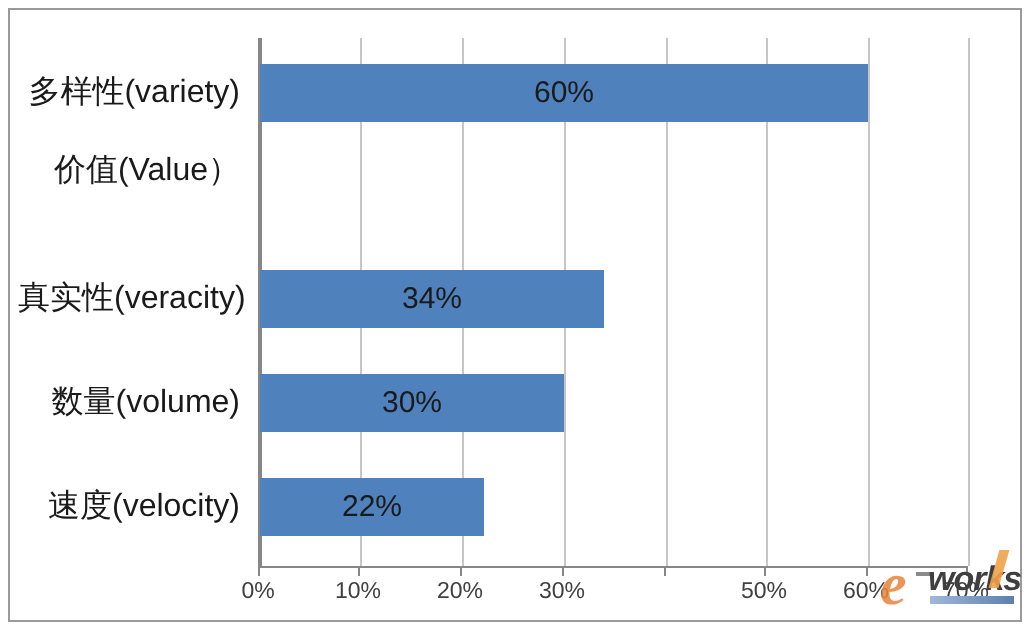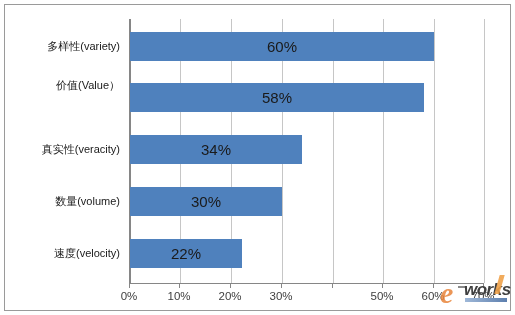--- a/index.html
+++ b/index.html
@@ -102,21 +102,21 @@
   
   .cat-label {
     position: absolute;
     right: 0;
     width: 118px;
     height: 29px;
     line-height: 29px;
     text-align: right;
     padding-right: 7px;
     box-sizing: border-box;
-    font-size: 11px;
+    font-size: 16px;
     color: #1a1a1a;
     white-space: nowrap;
   }
 
   
   .xtick-label {
     position: absolute;
     top: 285px;
     width: 50px;
     margin-left: -25px;
@@ -197,24 +197,20 @@
       <div class="gridline" style="left:203px;"></div>
       <div class="gridline" style="left:253px;"></div>
       <div class="gridline" style="left:304px;"></div>
       <div class="gridline" style="left:354px;"></div>
 
       <div class="bar-row" style="top:13px; width:355px;">
         <div class="bar" style="width:304px;"></div>
         <div class="bar-label" style="left:0px; width:304px;">60%</div>
       </div>
 
-      <div class="bar-row" style="top:64px; width:355px;">
-        <div class="bar" style="width:294px;"></div>
-        <div class="bar-label" style="left:0px; width:294px;">58%</div>
-      </div>
 
       <div class="bar-row" style="top:116px; width:331px;">
         <div class="bar" style="width:172px;"></div>
         <div class="bar-label" style="left:0px; width:172px;">34%</div>
       </div>
 
       <div class="bar-row" style="top:168px; width:355px;">
         <div class="bar" style="width:152px;"></div>
         <div class="bar-label" style="left:0px; width:152px;">30%</div>
       </div>

